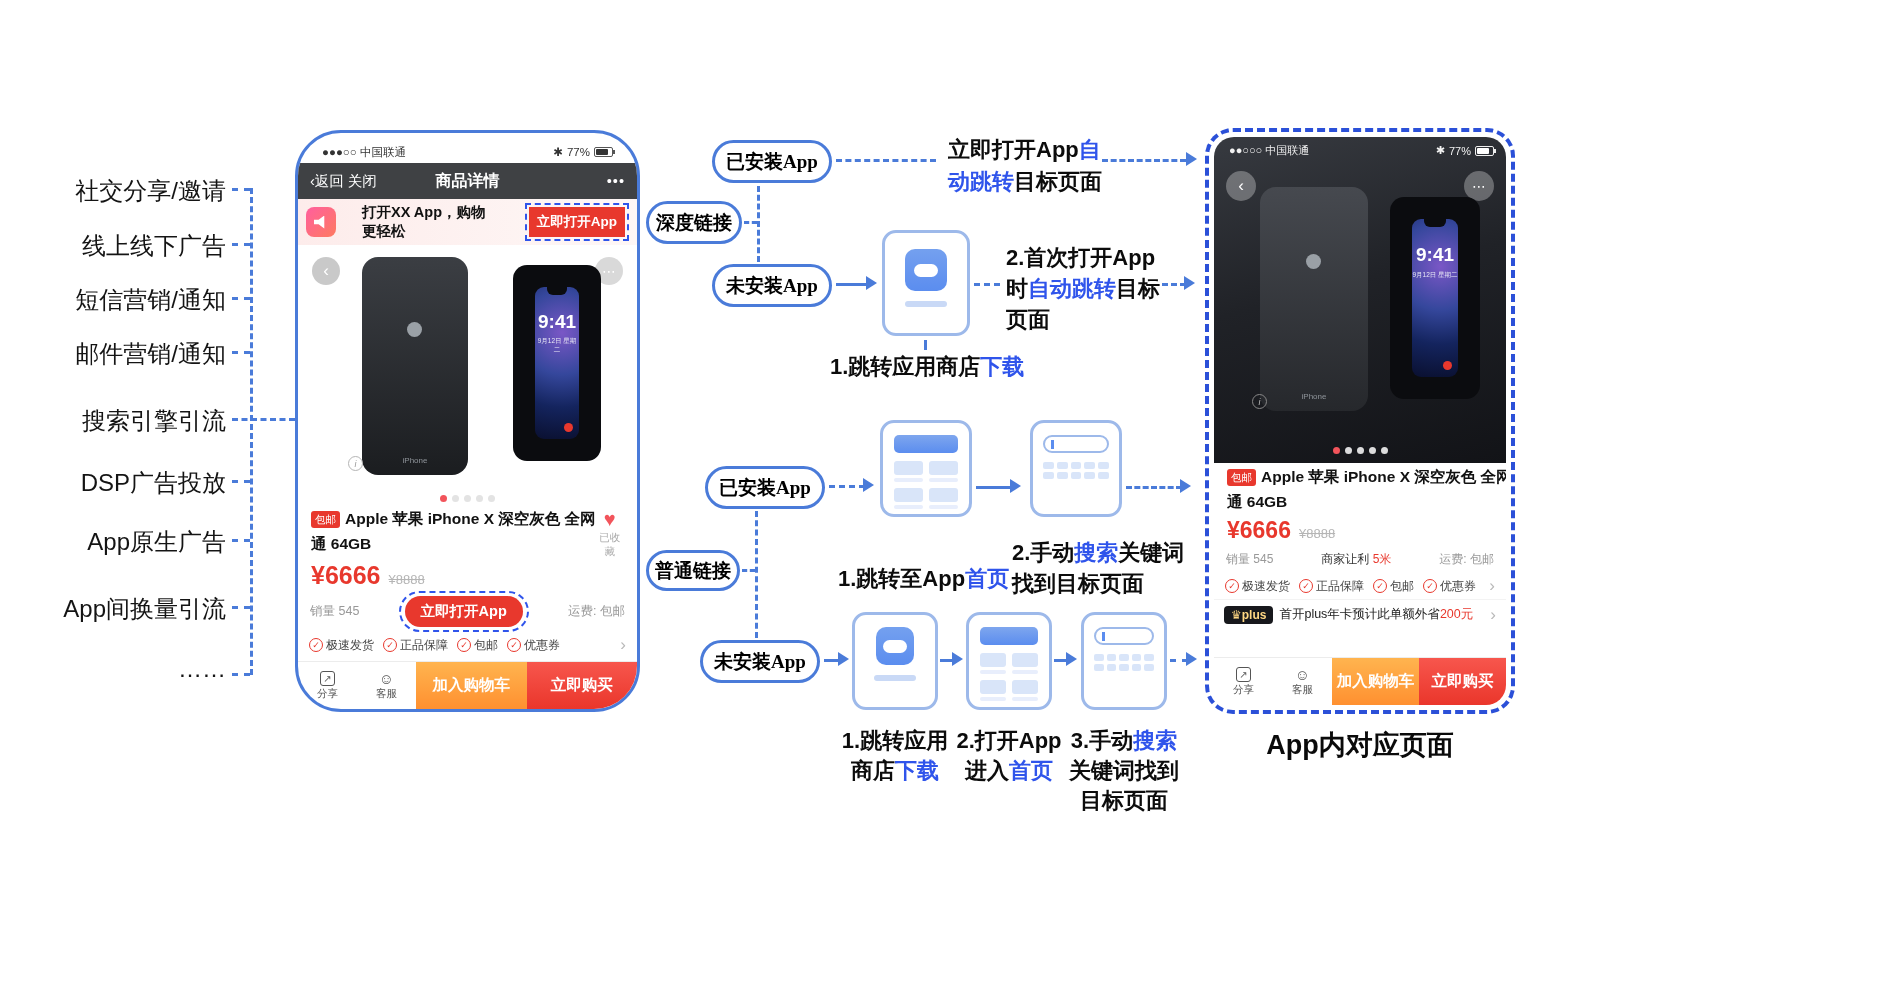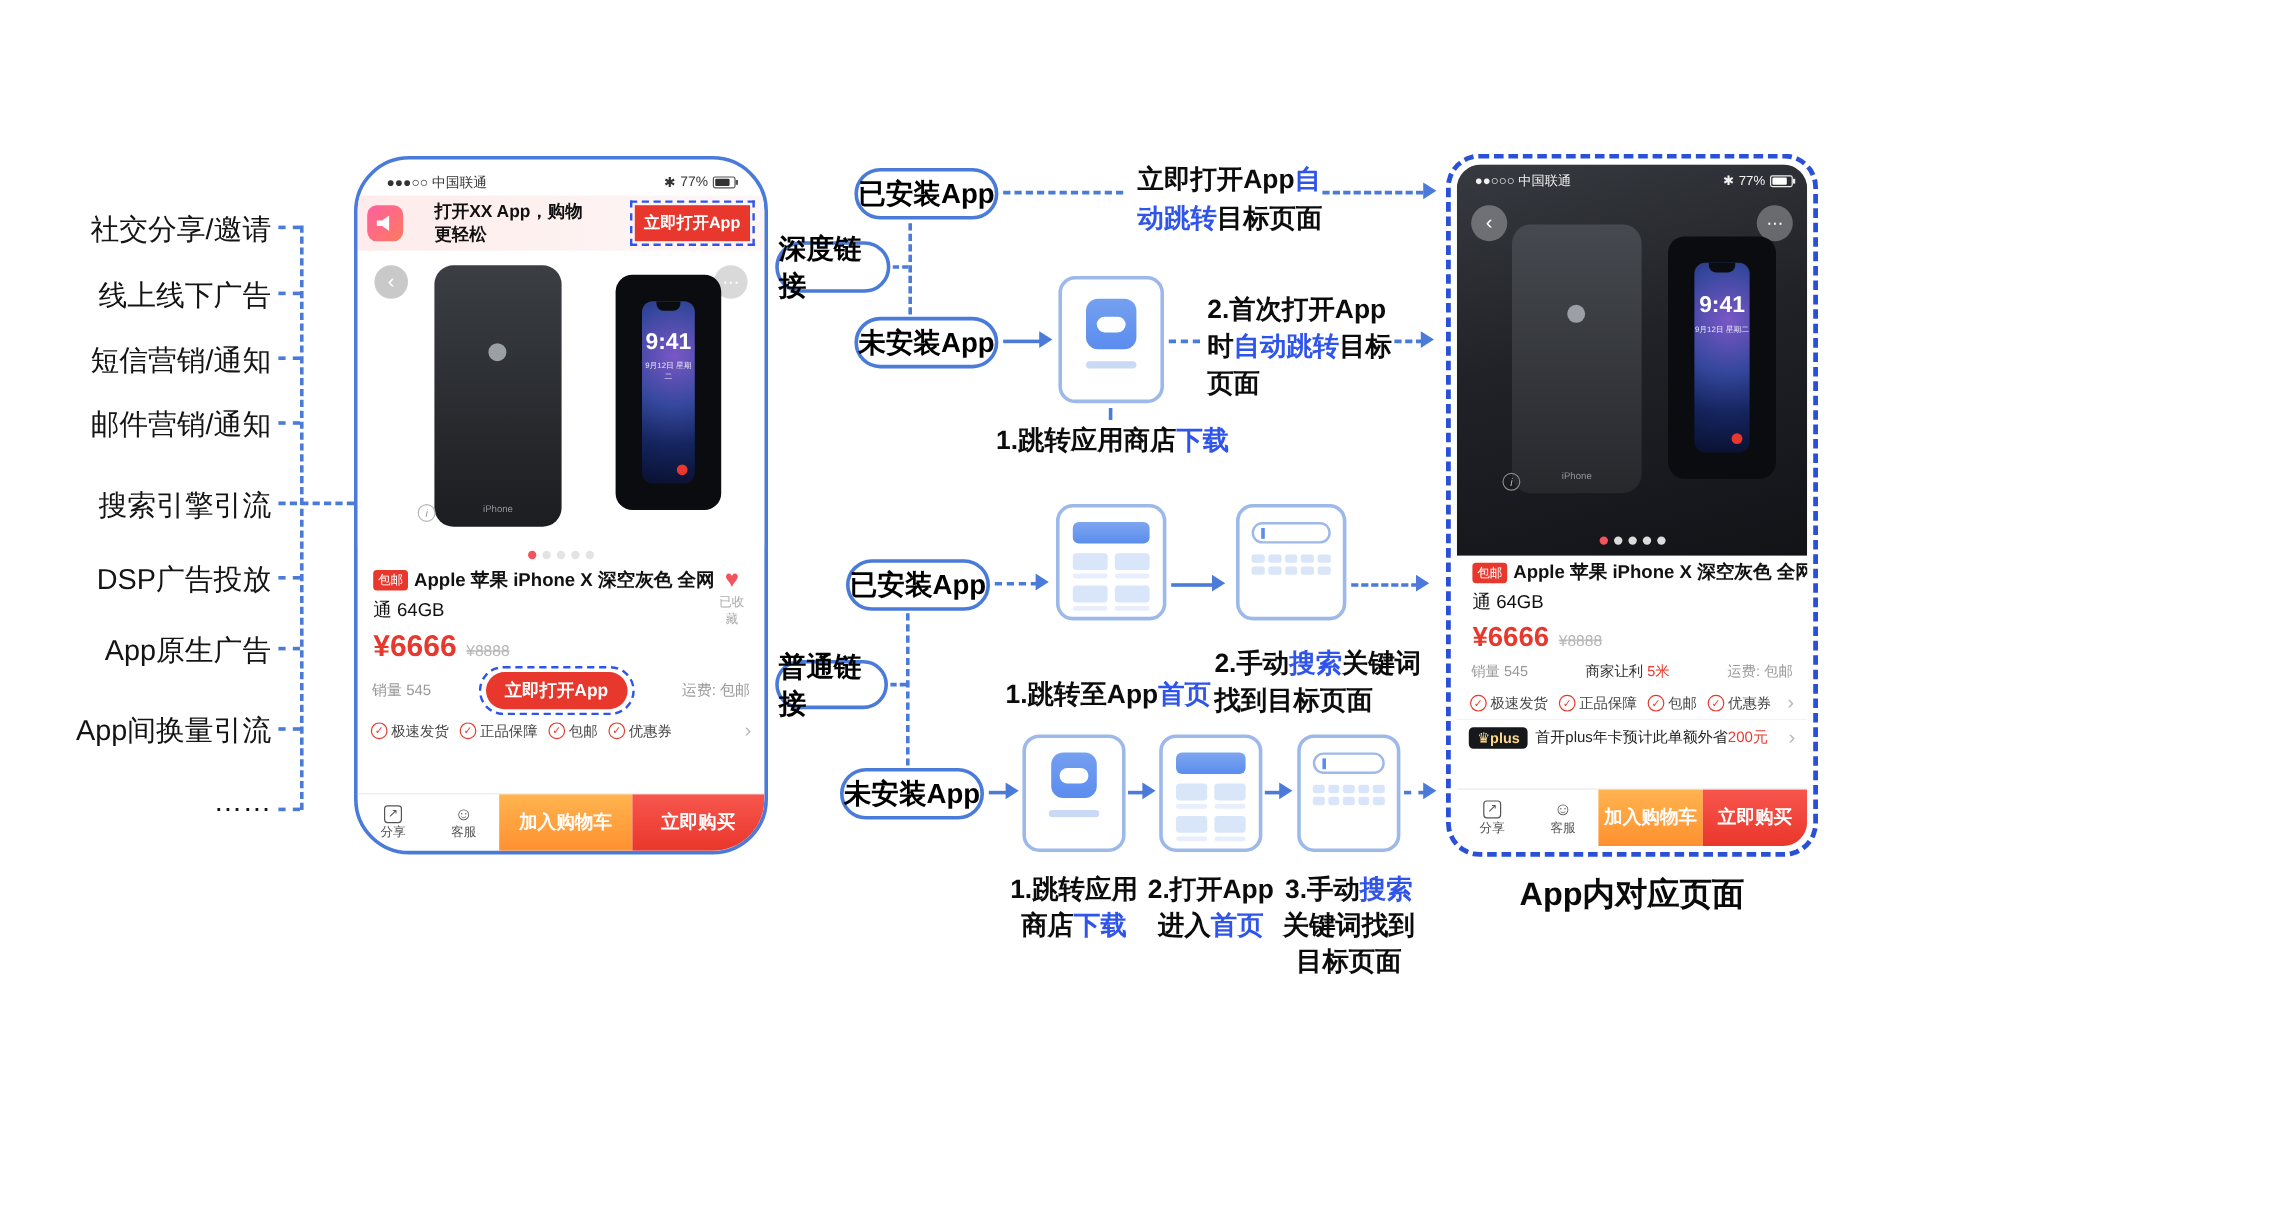--- a/index.html
+++ b/index.html
@@ -16,21 +16,21 @@
 
   
   .dh { position:absolute; height:0; border-top:3px dashed var(--accent); }
   .dv { position:absolute; width:0;  border-left:3px dashed var(--accent); }
   .ln { position:absolute; height:3px; background:var(--accent); }
   .ah { position:absolute; width:0; height:0; border-top:7px solid transparent;
         border-bottom:7px solid transparent; border-left:11px solid var(--accent); }
 
   
   .pill { position:absolute; border:3px solid var(--accent); border-radius:26px; background:#fff;
-          display:flex; align-items:center; justify-content:center; font-size:23px; font-weight:bold; color:#000; }
+          display:flex; align-items:center; justify-content:center; font-size:19px; font-weight:bold; color:#000;font-family:Liberation Serif, serif; }
   .ft  { position:absolute; font-size:22px; font-weight:bold; color:#0c0c0c; white-space:nowrap; }
   .ftc { position:absolute; font-size:22px; font-weight:bold; color:#0c0c0c; text-align:center; line-height:30px; }
   .seg-blue { color:var(--link); }
   .seg-red  { color:var(--red); }
   .caption { position:absolute; text-align:center; font-size:27px; font-weight:bold; color:#0a0a0a; }
 
   
   .fi { position:absolute; background:#fff; border:3px solid var(--icon-light); border-radius:14px; }
   .fi-sq { width:42px; height:42px; margin:16px auto 0; border-radius:10px;
            background:linear-gradient(180deg,#74a0ef,#5b8def); display:flex; align-items:center; justify-content:center; }
@@ -82,21 +82,21 @@
   .pf .dte { position:absolute; top:33%; width:100%; text-align:center; color:#e8e8f5; font-size:6.5px; }
   .pf .rd  { position:absolute; right:6px; bottom:7px; width:9px; height:9px; border-radius:50%; background:#e8382d; }
   .info-i { position:absolute; width:15px; height:15px; border:1px solid #b5b5b5; border-radius:50%; color:#9a9a9a;
             font-size:9px; font-style:italic; display:flex; align-items:center; justify-content:center; }
   .dots { height:14px; display:flex; justify-content:center; align-items:center; gap:5px; }
   .dot { width:7px; height:7px; border-radius:50%; background:#e3e3e3; }
   .dot.act { background:#f2545b; }
   .info { display:flex; justify-content:space-between; padding:4px 13px 0; height:56px; }
   .ttl-l1 { font-size:15.5px; font-weight:bold; color:#111; display:flex; align-items:center; gap:5px; white-space:nowrap; }
   .badge { background:var(--red); color:#fff; font-size:10.5px; padding:1.5px 4px; border-radius:3px; font-weight:normal; }
-  .ttl-l2 { font-size:15.5px; font-weight:normal; color:#111; margin-top:4px; }
+  .ttl-l2 { font-size:15.5px; font-weight:bold; color:#111; margin-top:4px; }
   .fav { text-align:center; }
   .fav .hh { color:#f2545b; font-size:20px; line-height:20px; }
   .fav .ft2 { font-size:10.5px; color:#aaa; margin-top:2px; }
   .price-row { display:flex; align-items:baseline; gap:8px; padding:0 13px; height:30px;text-align:right; }
   .prc { color:var(--red); font-size:25px; font-weight:bold; }
   .old { color:#b5b5b5; font-size:13px; text-decoration:line-through; }
   .sales-row { display:flex; align-items:center; justify-content:space-between; padding:0 12px; height:40px; }
   .gray-s { font-size:12.5px; color:#999; }
   .oval { border:2.5px dashed var(--link); border-radius:26px; padding:3px 4px; }
   .open-pill { background:var(--red); color:#fff; border:none; border-radius:18px; font-size:14.5px; font-weight:bold;
@@ -167,20 +167,25 @@
 
   <div class="h5-phone">
     <div class="ph-status">
       <span>●●●○○ 中国联通</span>
       <span class="st-right">
         <span>✱</span>
         <span>77%</span>
         <span class="batt"></span>
       </span>
     </div>
+    <div class="h5-nav">
+      <span class="nv-back">‹返回 关闭</span>
+      <span class="nv-title">商品详情</span>
+      <span class="nv-more">•••</span>
+    </div>
     <div class="h5-banner">
       <span class="spk">
           <i></i>
         </span>
       <span class="bn-txt">打开XX App，购物更轻松</span>
       <span class="dash-box">
         <button class="bn-btn">立即打开App</button>
       </span>
     </div>
     <div class="prod-img">

